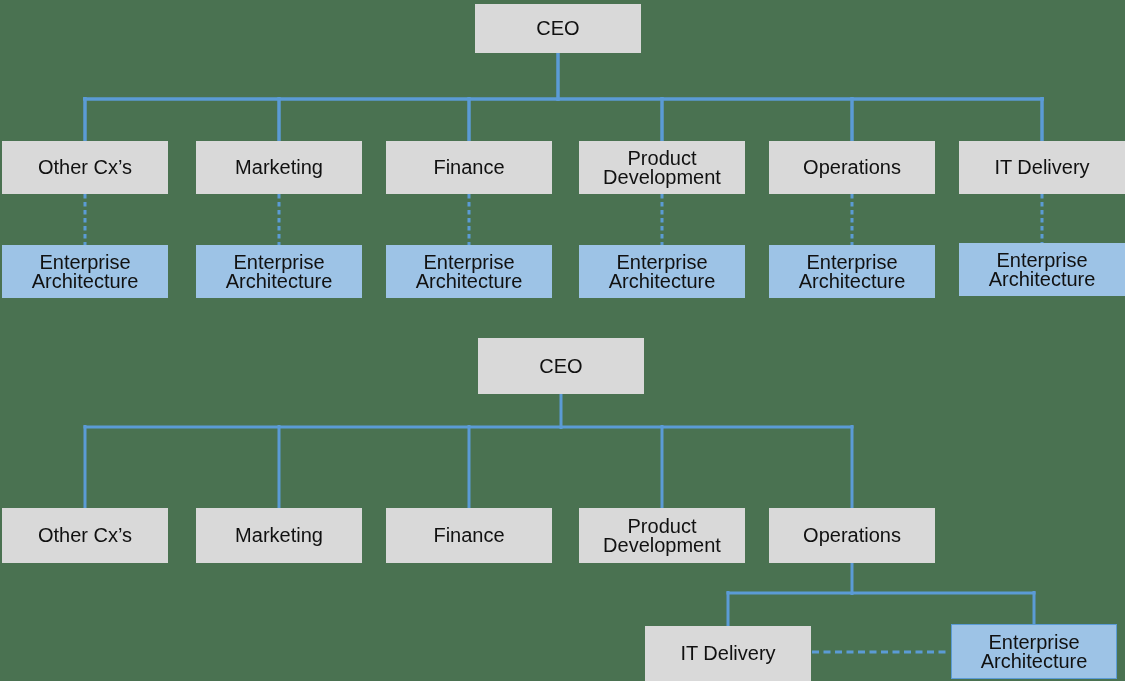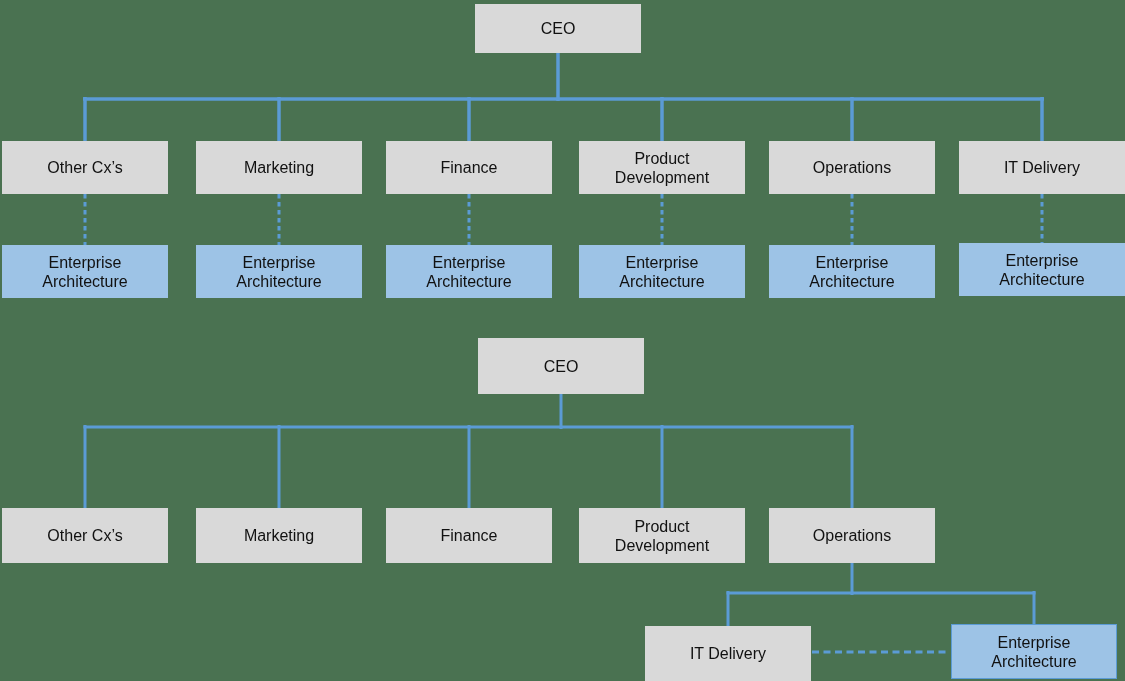--- a/index.html
+++ b/index.html
@@ -25,21 +25,21 @@
     position:absolute;
     left:0;top:0;
     width:1125px;height:681px;
   }
   .node{
     position:absolute;
     display:flex;
     align-items:center;
     justify-content:center;
     text-align:center;
-    font-size:16px;
+    font-size:20px;
     line-height:19px;
     color:var(--text-color);
     padding:0 10px;
     box-sizing:border-box;
   }
   .node.gray{background:var(--box-gray);}
   .node.blue{background:var(--box-blue);}
   .node.blue-border{background:var(--box-blue);border:1px solid var(--line-blue);}
   line.solid{stroke:var(--line-blue);stroke-width:3.5;}
   line.solid-thin{stroke:var(--line-blue);stroke-width:3;}

